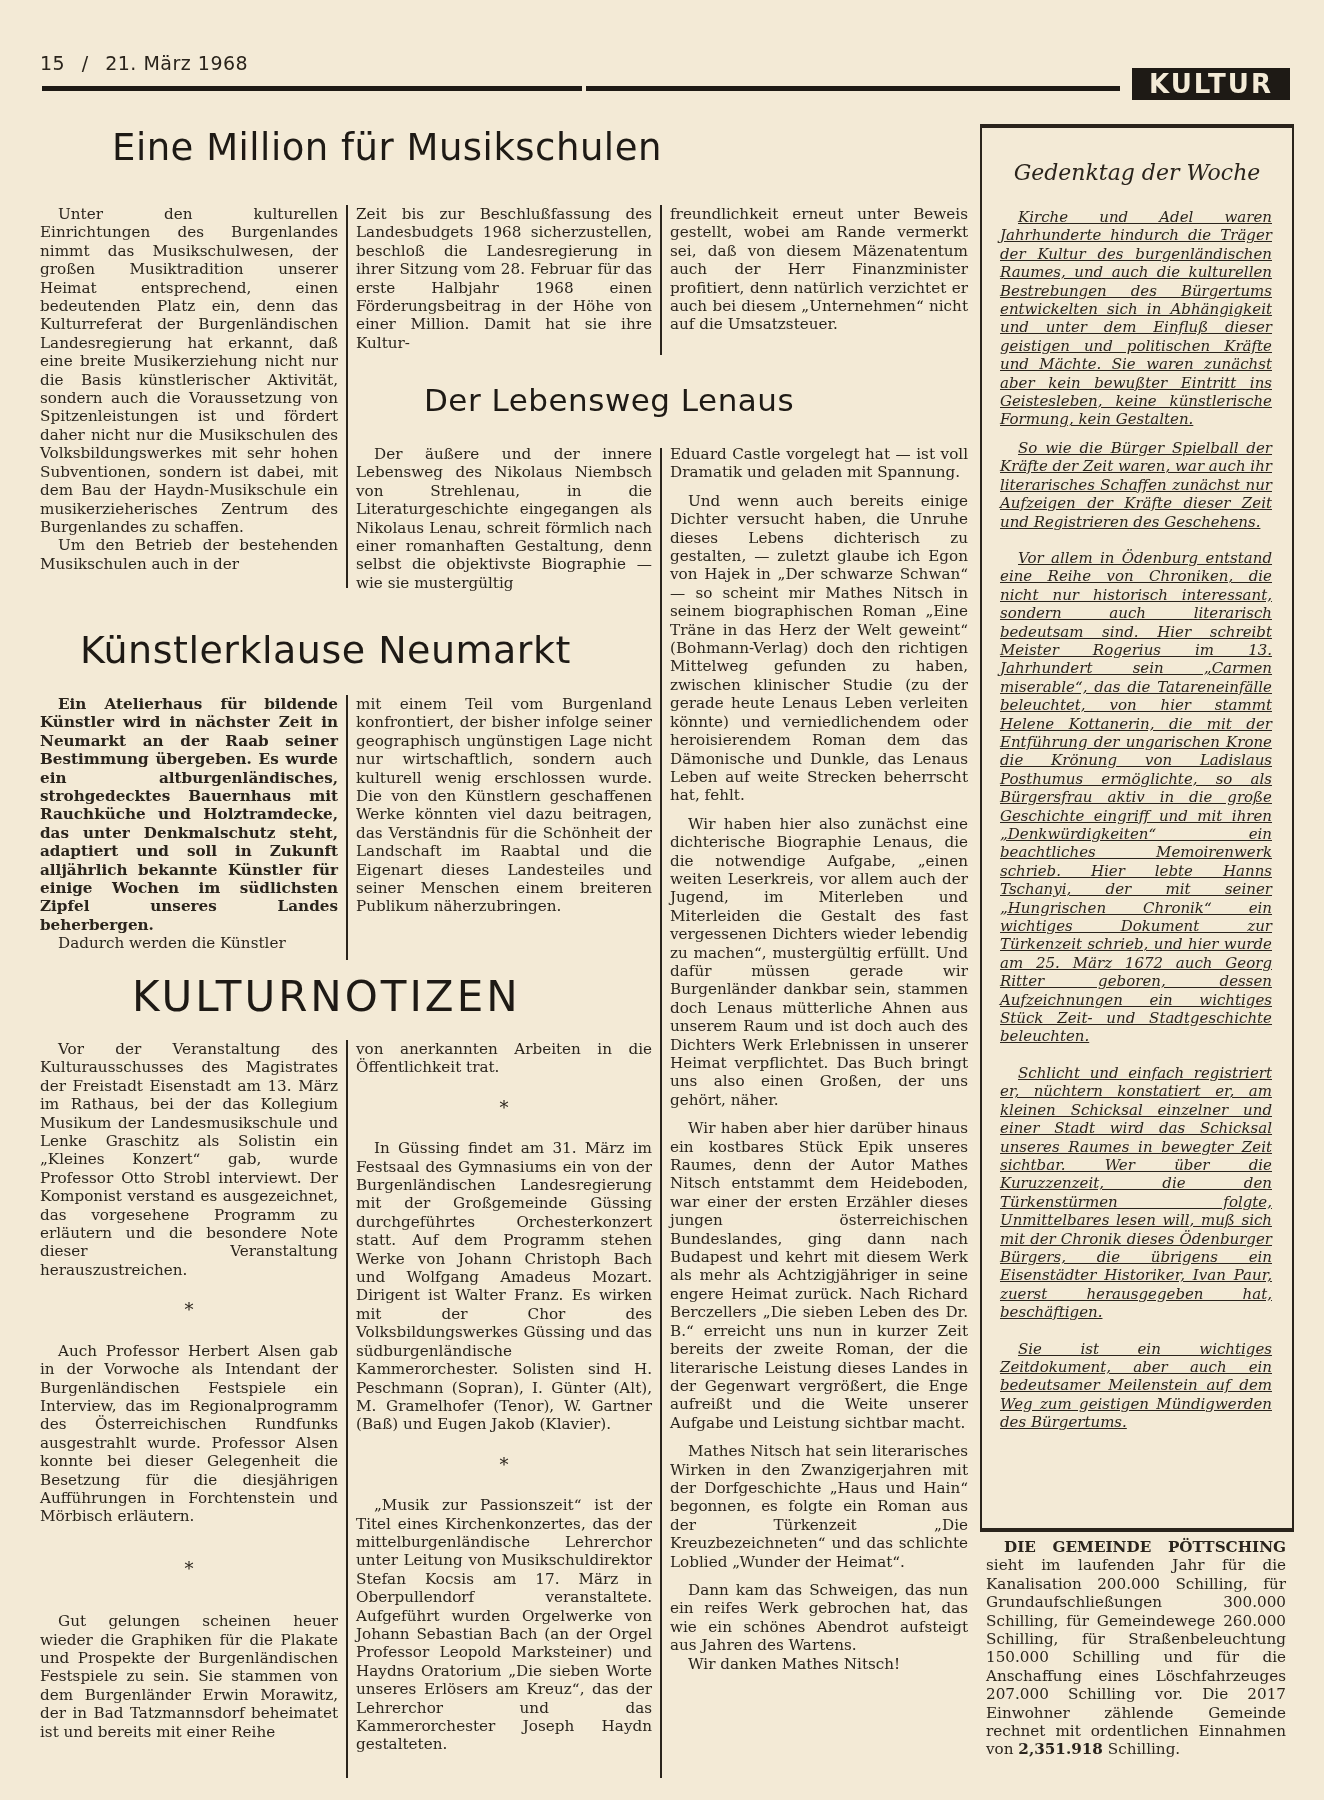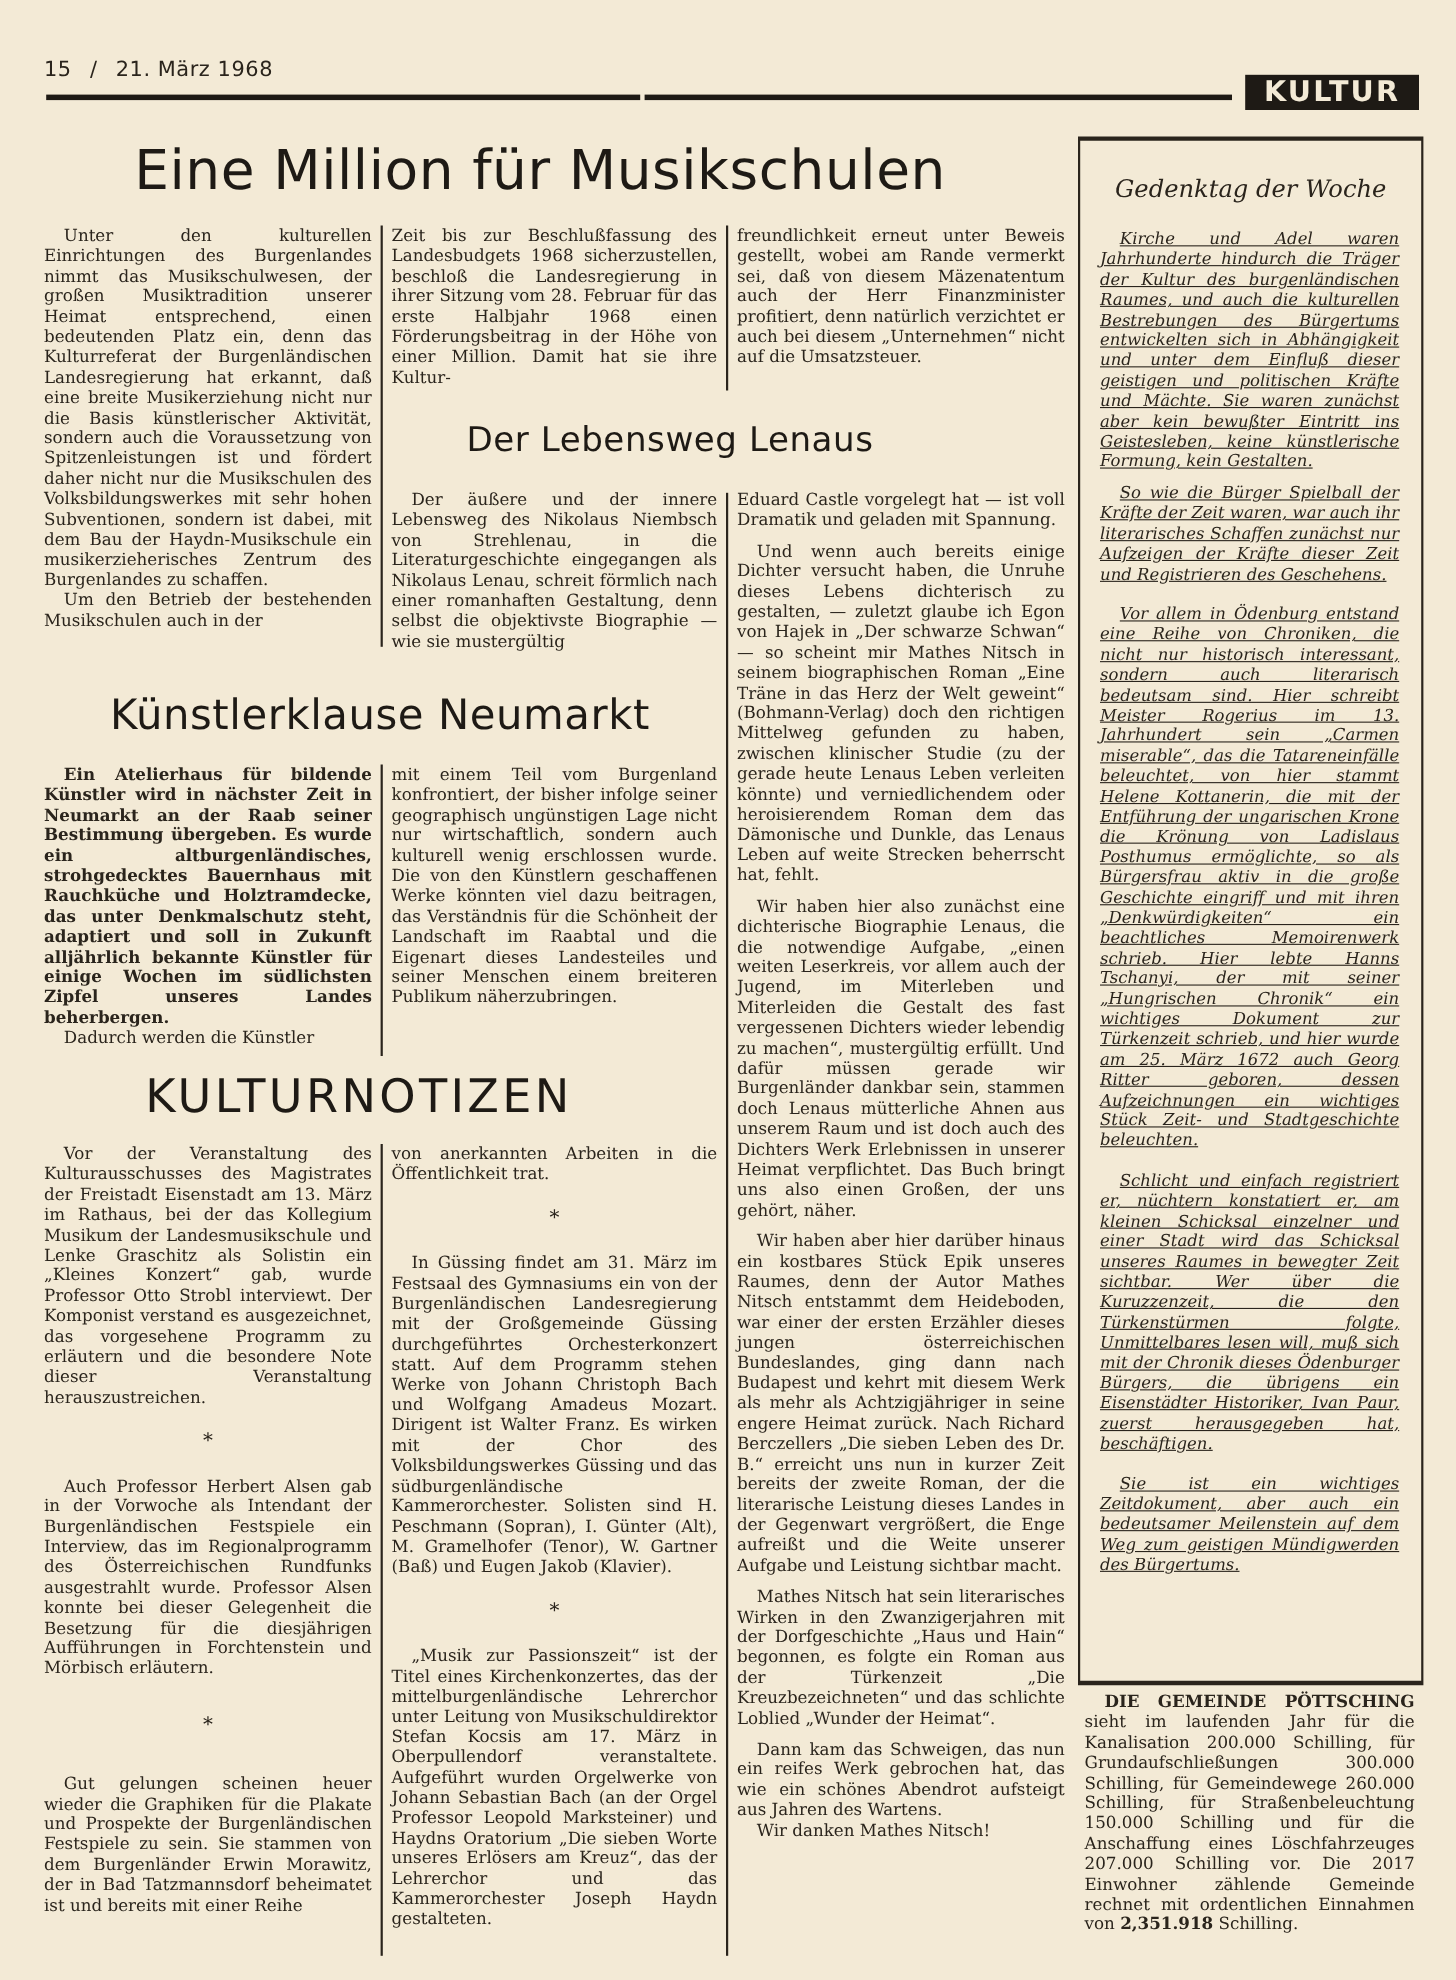--- a/index.html
+++ b/index.html
@@ -53,21 +53,21 @@
 
   <div class="abs header-meta">
     <span>15</span>
     <span style="margin:0 10px">/</span>
     <span>21. März 1968</span>
   </div>
   <div class="abs rule" style="left:42px; top:86px; width:540px;"></div>
   <div class="abs rule" style="left:586px; top:86px; width:534px;"></div>
   <div class="abs section-tag">KULTUR</div>
 
-  <div class="abs headline" style="left:122px; top:126px; font-size:50px;">Eine Million für Musikschulen</div>
+  <div class="abs headline" style="left:112px; top:126px; font-size:37px;">Eine Million für Musikschulen</div>
 
   <div class="col" style="left:40px; top:205px; width:298px;">
     <p>Unter den kulturellen Einrichtungen des Burgenlandes nimmt das Musikschulwesen, der großen Musiktradition unserer Heimat entsprechend, einen bedeutenden Platz ein, denn das Kulturreferat der Burgenländischen Landesregierung hat erkannt, daß eine breite Musikerziehung nicht nur die Basis künstlerischer Aktivität, sondern auch die Voraussetzung von Spitzenleistungen ist und fördert daher nicht nur die Musikschulen des Volksbildungswerkes mit sehr hohen Subventionen, sondern ist dabei, mit dem Bau der Haydn-Musikschule ein musikerzieherisches Zentrum des Burgenlandes zu schaffen.</p>
     <p>Um den Betrieb der bestehenden Musikschulen auch in der</p>
   </div>
   <div class="vrule" style="left:346px; top:205px; height:383px;"></div>
   <div class="col" style="left:356px; top:205px; width:296px;">
     <p class="ni">Zeit bis zur Beschlußfassung des Landesbudgets 1968 sicherzustellen, beschloß die Landesregierung in ihrer Sitzung vom 28. Februar für das erste Halbjahr 1968 einen Förderungsbeitrag in der Höhe von einer Million. Damit hat sie ihre Kultur-</p>
   </div>
   <div class="vrule" style="left:660px; top:205px; height:150px;"></div>
@@ -84,21 +84,21 @@
   <div class="col" style="left:670px; top:445px; width:298px;">
     <p class="ni">Eduard Castle vorgelegt hat — ist voll Dramatik und geladen mit Spannung.</p>
     <p class="gap">Und wenn auch bereits einige Dichter versucht haben, die Unruhe dieses Lebens dichterisch zu gestalten, — zuletzt glaube ich Egon von Hajek in „Der schwarze Schwan“ — so scheint mir Mathes Nitsch in seinem biographischen Roman „Eine Träne in das Herz der Welt geweint“ (Bohmann-Verlag) doch den richtigen Mittelweg gefunden zu haben, zwischen klinischer Studie (zu der gerade heute Lenaus Leben verleiten könnte) und verniedlichendem oder heroisierendem Roman dem das Dämonische und Dunkle, das Lenaus Leben auf weite Strecken beherrscht hat, fehlt.</p>
     <p class="gap">Wir haben hier also zunächst eine dichterische Biographie Lenaus, die die notwendige Aufgabe, „einen weiten Leserkreis, vor allem auch der Jugend, im Miterleben und Miterleiden die Gestalt des fast vergessenen Dichters wieder lebendig zu machen“, mustergültig erfüllt. Und dafür müssen gerade wir Burgenländer dankbar sein, stammen doch Lenaus mütterliche Ahnen aus unserem Raum und ist doch auch des Dichters Werk Erlebnissen in unserer Heimat verpflichtet. Das Buch bringt uns also einen Großen, der uns gehört, näher.</p>
     <p class="gap">Wir haben aber hier darüber hinaus ein kostbares Stück Epik unseres Raumes, denn der Autor Mathes Nitsch entstammt dem Heideboden, war einer der ersten Erzähler dieses jungen österreichischen Bundeslandes, ging dann nach Budapest und kehrt mit diesem Werk als mehr als Achtzigjähriger in seine engere Heimat zurück. Nach Richard Berczellers „Die sieben Leben des Dr. B.“ erreicht uns nun in kurzer Zeit bereits der zweite Roman, der die literarische Leistung dieses Landes in der Gegenwart vergrößert, die Enge aufreißt und die Weite unserer Aufgabe und Leistung sichtbar macht.</p>
     <p class="gap">Mathes Nitsch hat sein literarisches Wirken in den Zwanzigerjahren mit der Dorfgeschichte „Haus und Hain“ begonnen, es folgte ein Roman aus der Türkenzeit „Die Kreuzbezeichneten“ und das schlichte Loblied „Wunder der Heimat“.</p>
     <p class="gap">Dann kam das Schweigen, das nun ein reifes Werk gebrochen hat, das wie ein schönes Abendrot aufsteigt aus Jahren des Wartens.</p>
     <p>Wir danken Mathes Nitsch!</p>
   </div>
 
-  <div class="abs headline" style="left:80px; top:628px; font-size:38px;margin-left:20px;">Künstlerklause Neumarkt</div>
+  <div class="abs headline" style="left:80px; top:628px; font-size:38px;">Künstlerklause Neumarkt</div>
 
   <div class="col" style="left:40px; top:695px; width:298px;">
     <p class="bold">Ein Atelierhaus für bildende Künstler wird in nächster Zeit in Neumarkt an der Raab seiner Bestimmung übergeben. Es wurde ein altburgenländisches, strohgedecktes Bauernhaus mit Rauchküche und Holztramdecke, das unter Denkmalschutz steht, adaptiert und soll in Zukunft alljährlich bekannte Künstler für einige Wochen im südlichsten Zipfel unseres Landes beherbergen.</p>
     <p>Dadurch werden die Künstler</p>
   </div>
   <div class="vrule" style="left:346px; top:695px; height:265px;"></div>
   <div class="col" style="left:356px; top:695px; width:296px;">
     <p class="ni">mit einem Teil vom Burgenland konfrontiert, der bisher infolge seiner geographisch ungünstigen Lage nicht nur wirtschaftlich, sondern auch kulturell wenig erschlossen wurde. Die von den Künstlern geschaffenen Werke könnten viel dazu beitragen, das Verständnis für die Schönheit der Landschaft im Raabtal und die Eigenart dieses Landesteiles und seiner Menschen einem breiteren Publikum näherzubringen.</p>
   </div>
 

